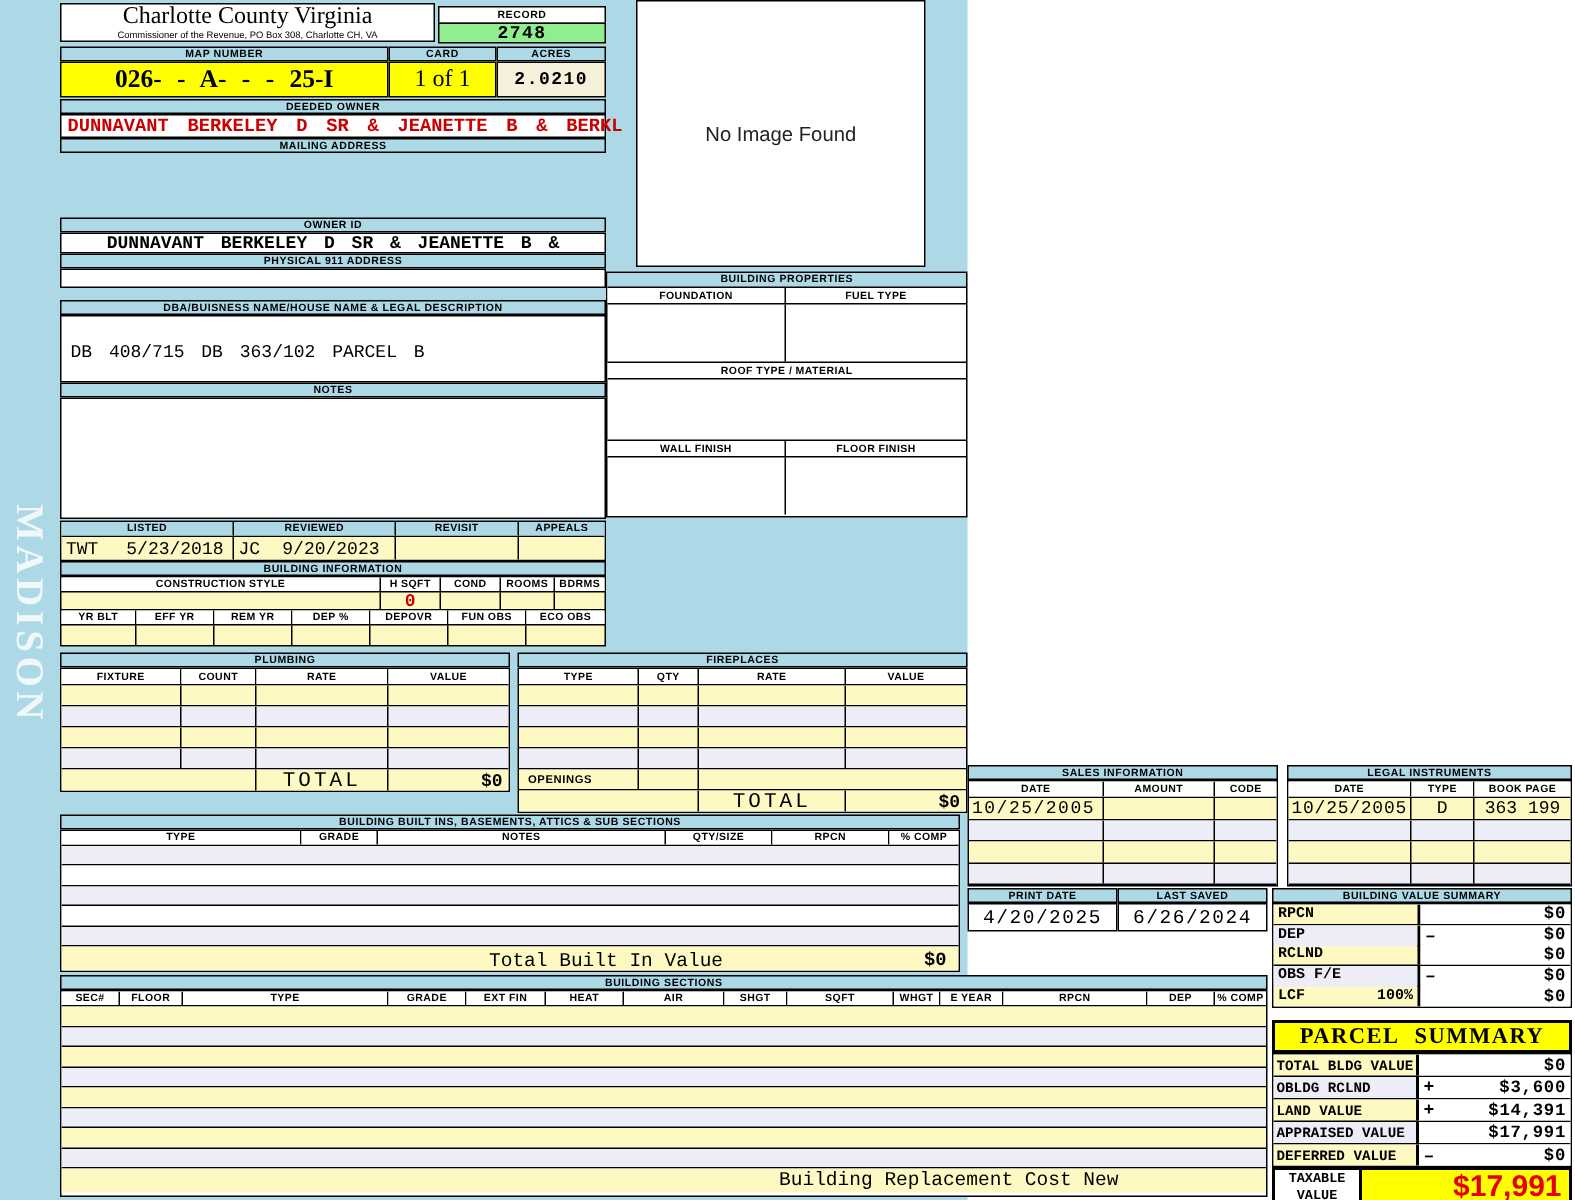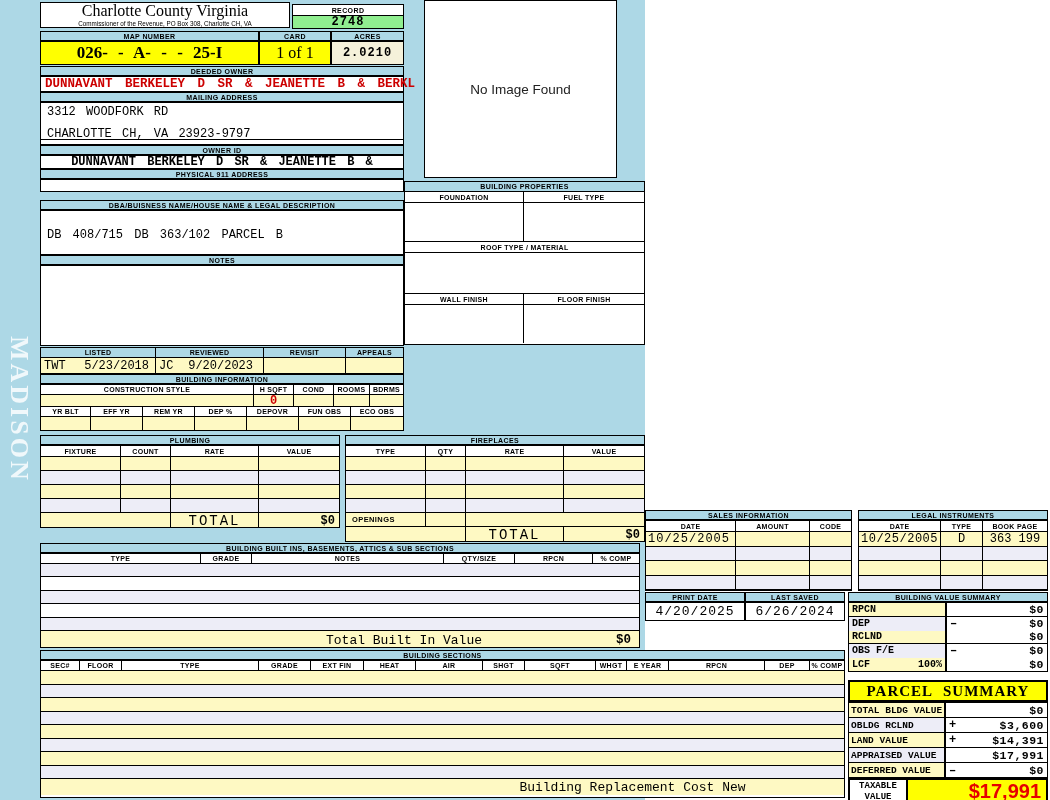--- a/index.html
+++ b/index.html
@@ -77,25 +77,20 @@
   <div class="abs blue-hdr" style="left:259px;top:31px;width:72px;height:10px">CARD</div>
   <div class="abs blue-hdr" style="left:331px;top:31px;width:73px;height:10px">ACRES</div>
   <div class="abs serif" style="left:40px;top:41px;width:219px;height:24px;background:#FFFF00;border:1px solid #000;display:flex;align-items:center;justify-content:center;font-weight:bold;font-size:17px;word-spacing:6px;white-space:pre">026- - A- - - 25-I</div>
   <div class="abs serif" style="left:259px;top:41px;width:72px;height:24px;background:#FFFF00;border:1px solid #000;display:flex;align-items:center;justify-content:center;font-size:16px">1 of 1</div>
   <div class="abs mono" style="left:331px;top:41px;width:73px;height:24px;background:#F5F1DA;border:1px solid #000;display:flex;align-items:center;justify-content:center;font-weight:bold;font-size:12px;letter-spacing:1px">2.0210</div>
 
   <div class="abs blue-hdr" style="left:40px;top:66px;width:364px;height:10px">DEEDED OWNER</div>
   <div class="abs wbox mono red" style="left:40px;top:76px;width:364px;height:16px;display:flex;align-items:center;padding-left:4px;font-weight:bold;font-size:12.5px;word-spacing:5px;white-space:nowrap">DUNNAVANT BERKELEY D SR &amp; JEANETTE B &amp; BERKL</div>
 
   <div class="abs blue-hdr" style="left:40px;top:92px;width:364px;height:10px">MAILING ADDRESS</div>
-  <div class="abs wbox" style="left:40px;top:102px;width:364px;height:43px">
-    <div class="abs mono" style="left:6px;top:2px;font-size:12px;word-spacing:3px">3312 WOODFORK RD</div>
-    <div class="abs mono" style="left:6px;top:24px;font-size:12px;word-spacing:3px">CHARLOTTE CH, VA 23923-9797</div>
-    <div class="abs" style="left:0;right:0;bottom:4px;border-top:1px solid #000"></div>
-  </div>
 
   <div class="abs blue-hdr" style="left:40px;top:145px;width:364px;height:10px">OWNER ID</div>
   <div class="abs wbox mono" style="left:40px;top:155px;width:364px;height:14px;display:flex;align-items:center;justify-content:center;font-weight:bold;font-size:12px;word-spacing:4px;white-space:nowrap">DUNNAVANT BERKELEY D SR &amp; JEANETTE B &amp;</div>
 
   <div class="abs blue-hdr" style="left:40px;top:169px;width:364px;height:10px">PHYSICAL 911 ADDRESS</div>
   <div class="abs wbox" style="left:40px;top:179px;width:364px;height:13px"></div>
 
   <div class="abs blue-hdr" style="left:40px;top:200px;width:364px;height:10px">DBA/BUISNESS NAME/HOUSE NAME &amp; LEGAL DESCRIPTION</div>
   <div class="abs wbox" style="left:40px;top:210px;width:364px;height:45px">
     <div class="abs mono" style="left:6px;top:17px;font-size:12px;word-spacing:4px">DB 408/715 DB 363/102 PARCEL B</div>
@@ -433,21 +428,21 @@
         <div class="trow" style="height:13.5px;grid-template-columns:1fr">
           <div class="c"></div>
         </div>
         <div class="trow" style="height:13.5px;grid-template-columns:1fr">
           <div class="c"></div>
         </div>
         <div class="trow" style="height:13.5px;grid-template-columns:1fr">
           <div class="c"></div>
         </div>
       </div>
-    <div class="trow" style="height:16px;display:flex;align-items:center;justify-content:center;padding-left:380px">
+    <div class="trow" style="height:16px;display:flex;justify-content:center;padding-left:380px">
       <span class="mono" style="font-size:13px;white-space:nowrap">Building Replacement Cost New</span>
     </div>
   </div>
 
   <div class="abs wbox" style="left:424px;top:0;width:193px;height:178px;display:flex;align-items:center;justify-content:center">
     <span style="font-size:13.5px;color:#222">No Image Found</span>
   </div>
 
   <div class="abs wbox" style="left:404px;top:181px;width:241px;height:164px">
     <div class="blue-hdr" style="border:none;border-bottom:1px solid #000;height:10px">BUILDING PROPERTIES</div>

